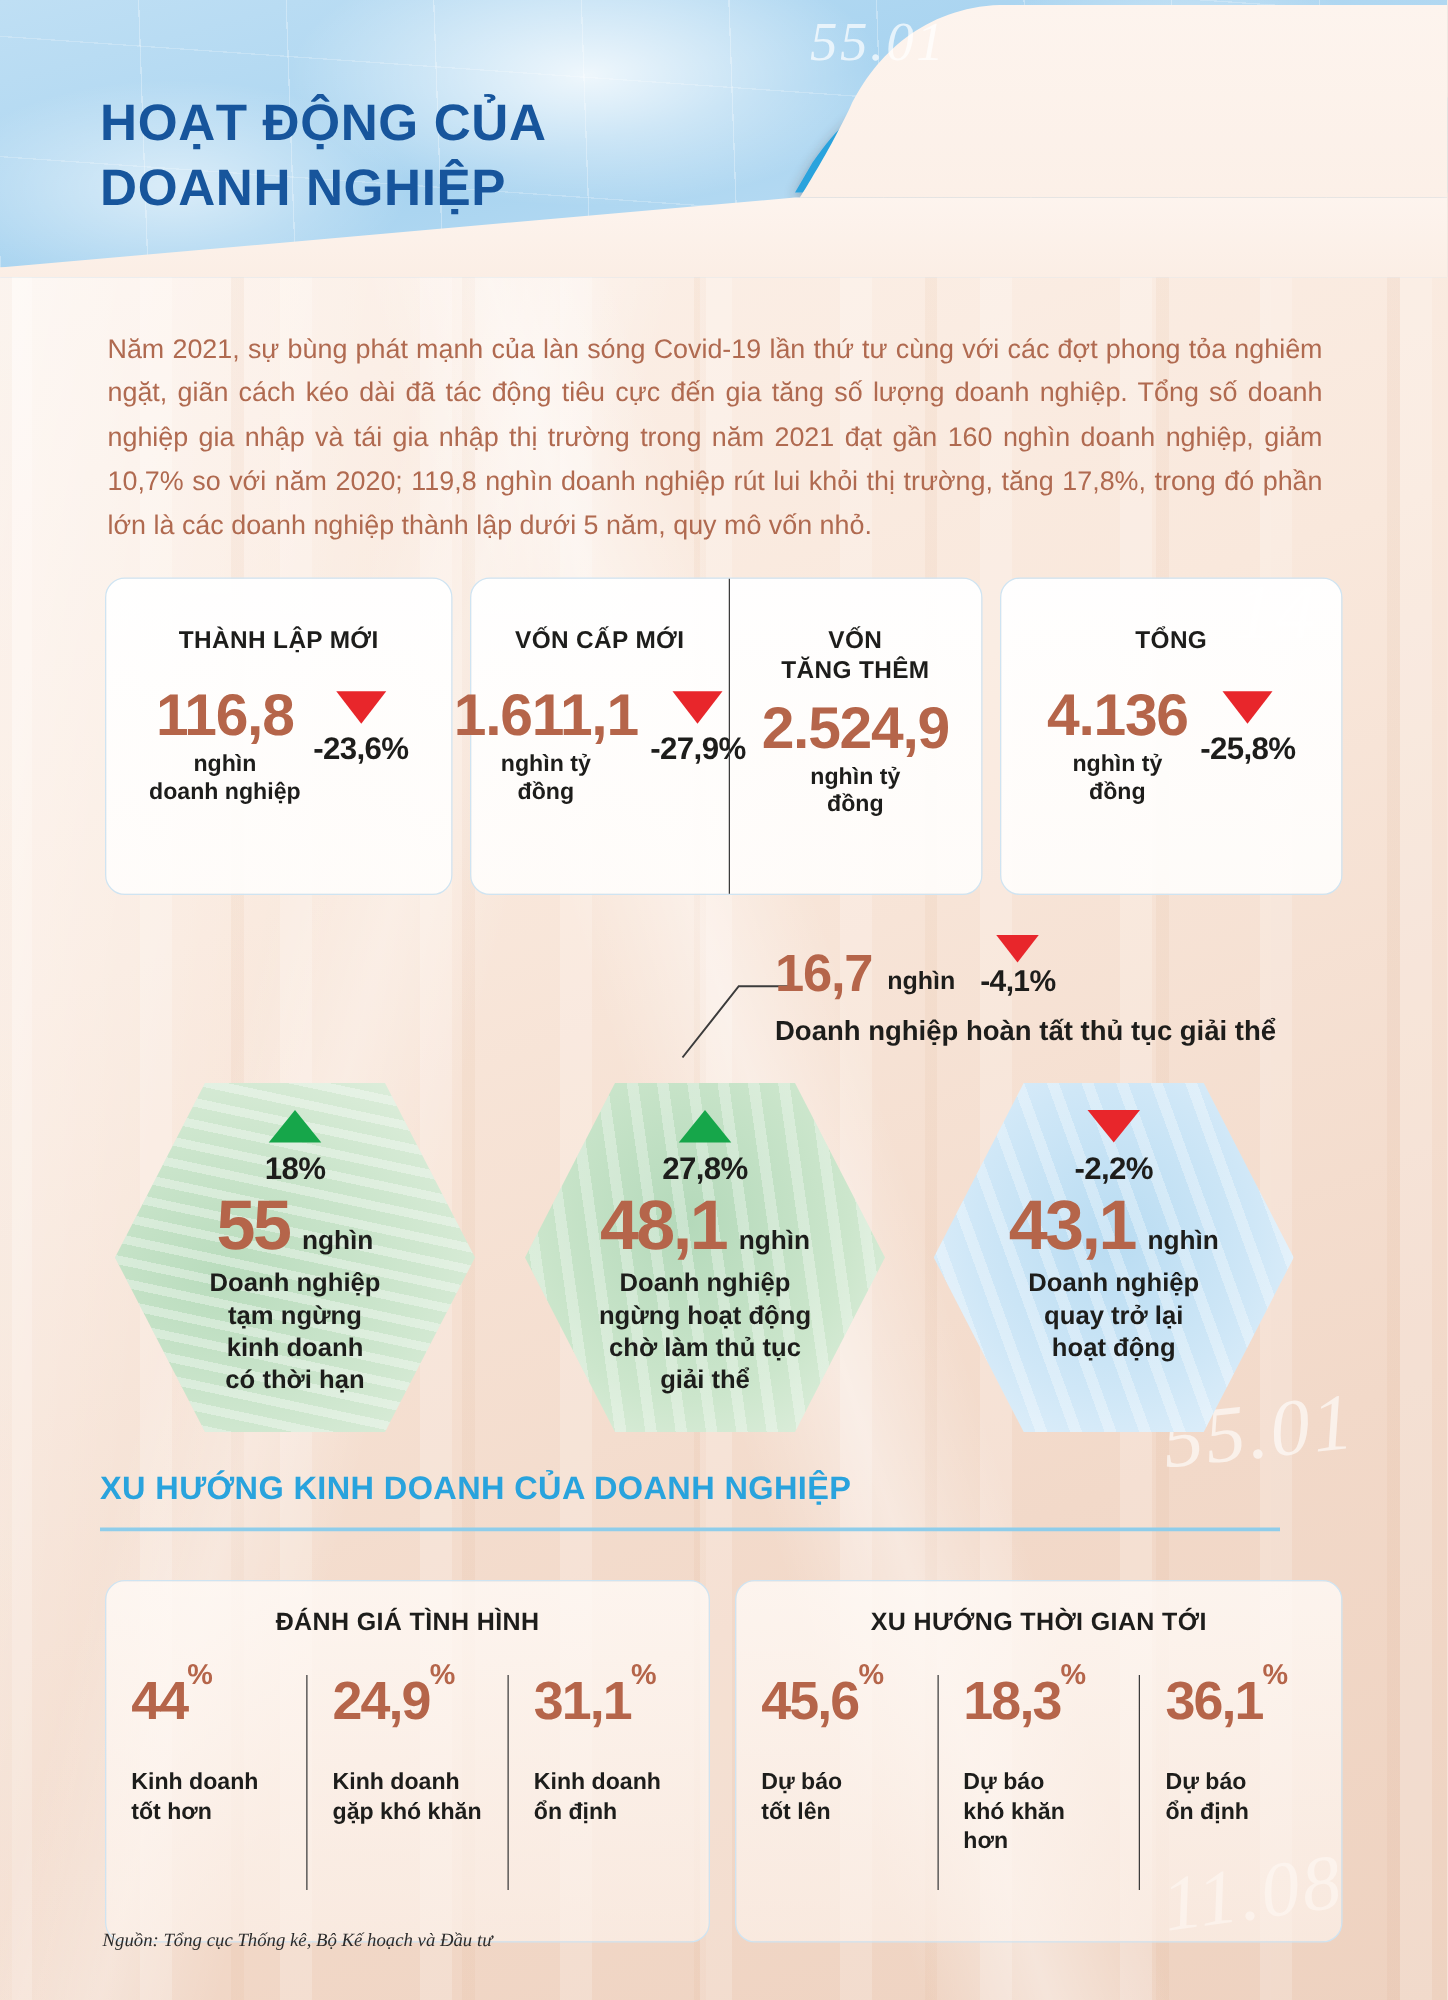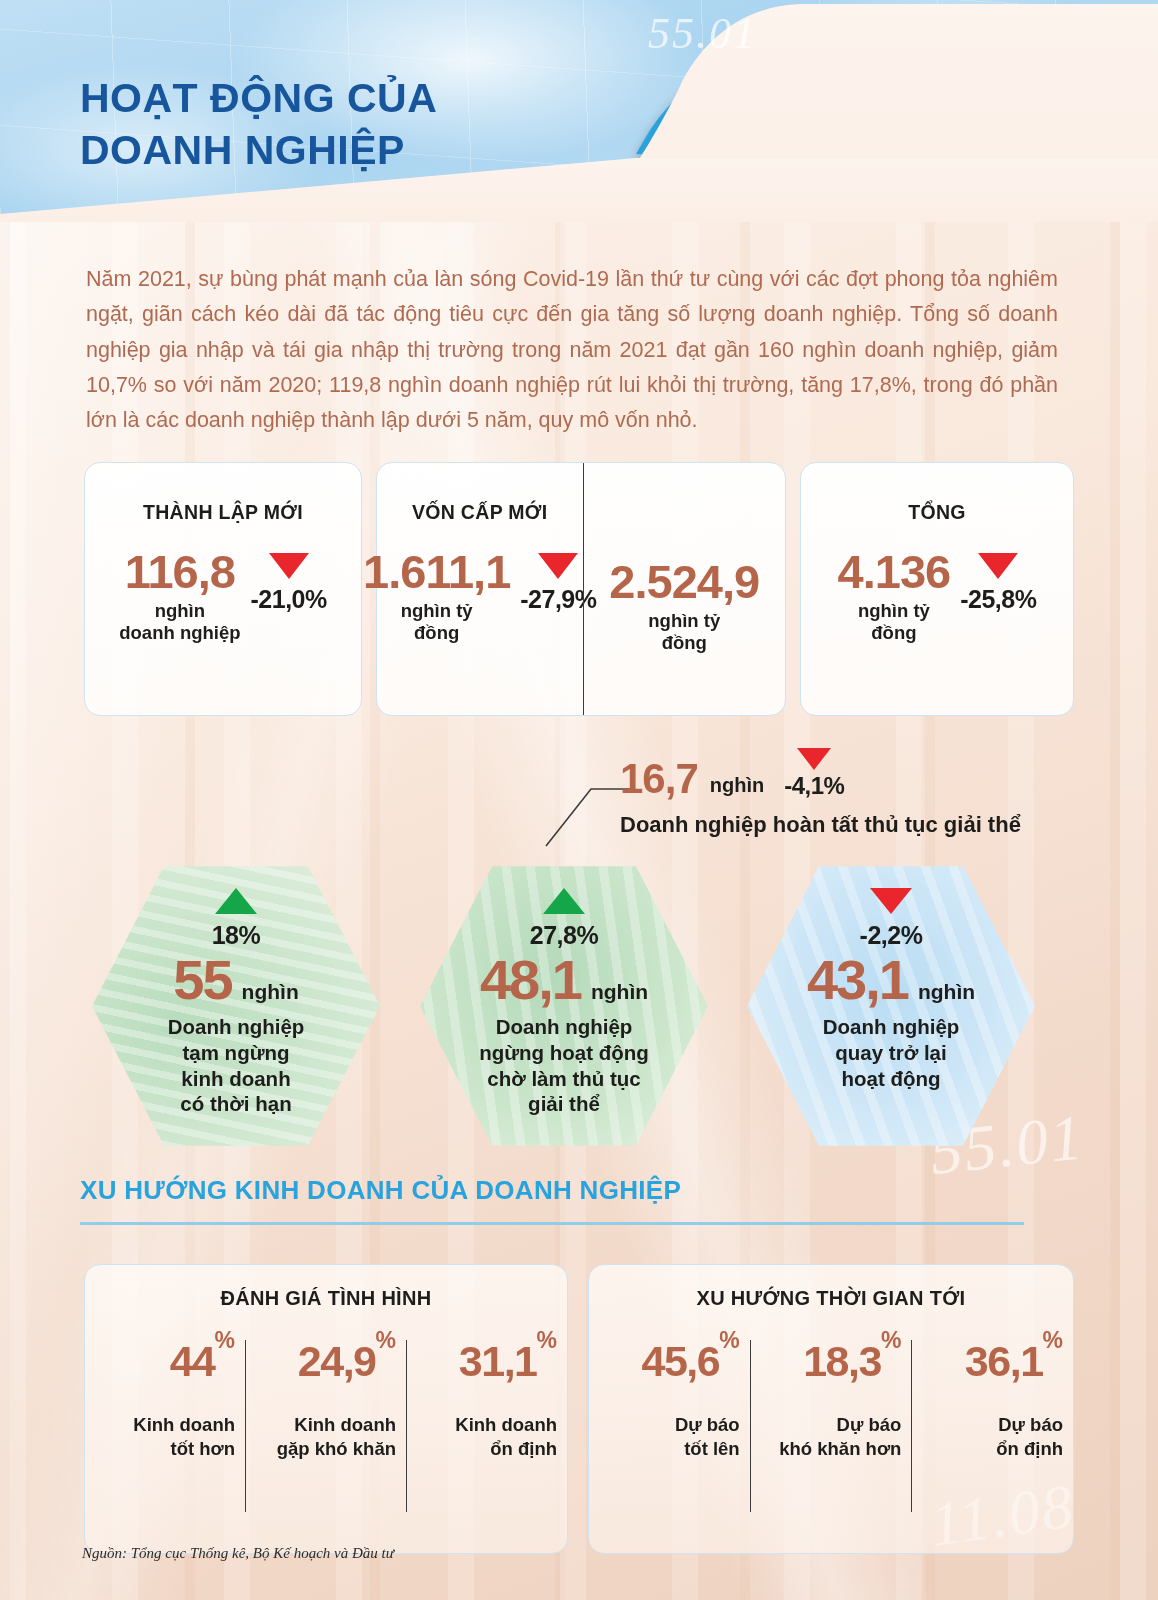--- a/index.html
+++ b/index.html
@@ -263,21 +263,21 @@
     border-radius: 16px;
     padding-top: 22px;
   }
   .bcard-1 { left: 0;    width: 484px; }
   .bcard-2 { left: 504px; width: 486px; }
   .bcard-title {
     text-align: center; font-size: 20px; font-weight: 800;
     color: #1d1d1b; letter-spacing: .3px; text-transform: uppercase;
   }
   .bcard-cols { display: flex; margin-top: 30px; height: 172px; }
-  .bcol { flex: 1; text-align: right; padding: 0 10px; }
+  .bcol { flex: 1; text-align: left; padding: 0 20px; }
   .bcol + .bcol { border-left: 1.5px solid #3c3c3c; }
   .bcol-num {
     font-size: 43px; font-weight: 800; color: #b5654a; line-height: 1; letter-spacing: -1.5px;
   }
   .bcol-num sup { font-size: 23px; font-weight: 800; letter-spacing: 0; top: -.55em; position: relative; }
   .bcol-label {
     margin-top: 30px; font-size: 18.5px; font-weight: 800; color: #1d1d1b; line-height: 1.28;
   }
 
   
@@ -345,41 +345,42 @@
   <div class="card card-1">
     <div class="pane">
       <div class="pane-title">THÀNH LẬP MỚI</div>
       <div class="pane-body">
         <div class="big-col">
           <div class="big-num">116,8</div>
           <div class="big-unit">nghìn<br>doanh nghiệp</div>
         </div>
         <div class="delta-col">
           <div class="tri tri-down"></div>
-          <div class="delta-val">-21,0%</div>
+          <div class="delta-val">-23,6%</div>
         </div>
       </div>
     </div>
   </div>
 
   <div class="card card-2">
     <div class="pane">
       <div class="pane-title">VỐN CẤP MỚI</div>
       <div class="pane-body">
         <div class="big-col">
           <div class="big-num">1.611,1</div>
           <div class="big-unit">nghìn tỷ<br>đồng</div>
         </div>
         <div class="delta-col">
           <div class="tri tri-down"></div>
           <div class="delta-val">-27,9%</div>
         </div>
       </div>
     </div>
     <div class="pane pane-center">
+      <div class="pane-title">VỐN<br>TĂNG THÊM</div>
       <div class="pane-body">
         <div class="big-col">
           <div class="big-num">2.524,9</div>
           <div class="big-unit">nghìn tỷ<br>đồng</div>
         </div>
       </div>
     </div>
   </div>
 
   <div class="card card-3">

